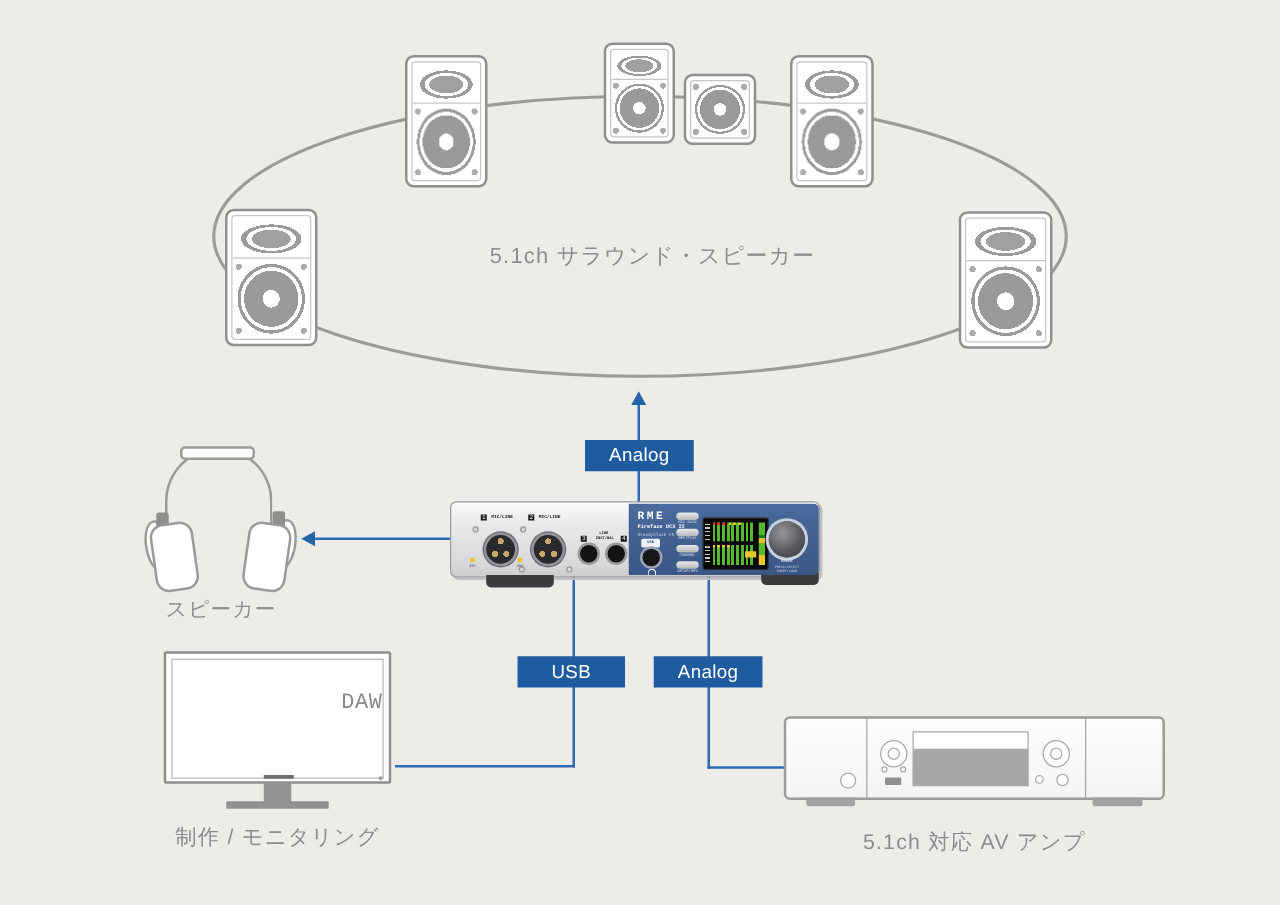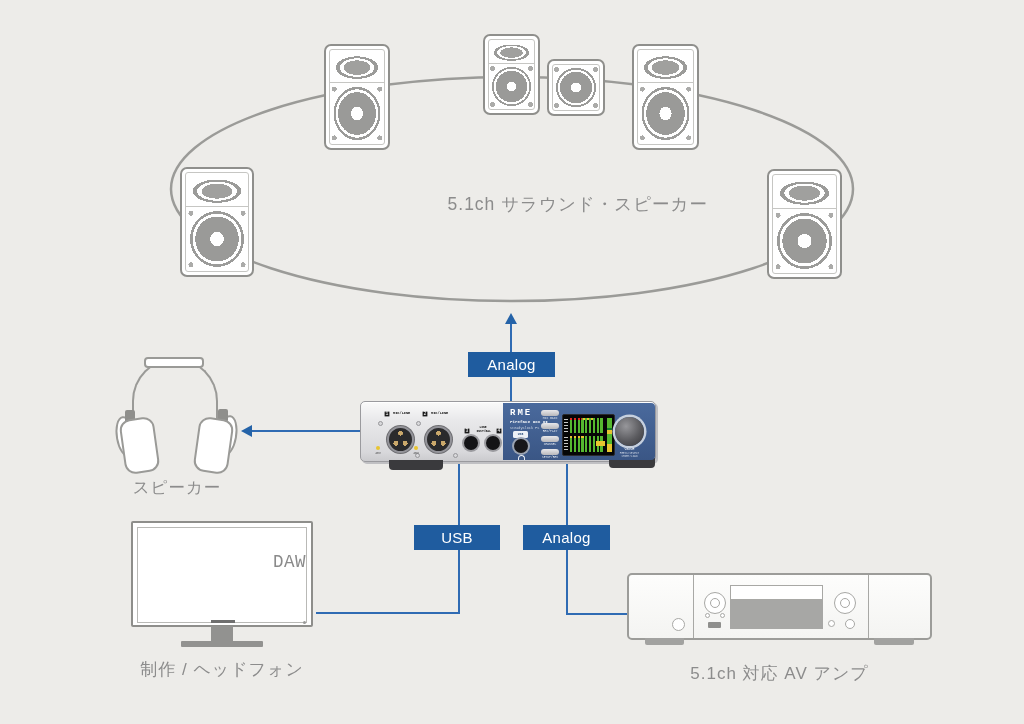--- a/index.html
+++ b/index.html
@@ -159,21 +159,21 @@
         <div class="wf"></div>
       </div>
   </div>
   <div class="spk" id="spk-side-right">
     <div class="spk-in">
         <div class="tw"></div>
         <div class="wf"></div>
       </div>
   </div>
 
-  <div class="cap jp" style="left:308px;top:192px;width:400px;font-size:17.5px;text-align:right;">5.1ch サラウンド・スピーカー</div>
+  <div class="cap jp" style="left:322px;top:192px;width:400px;font-size:17.5px;">5.1ch サラウンド・スピーカー</div>
 
   <div class="wire" style="left:510px;top:322px;width:2px;height:80px;"></div>
   <div class="arr-up" style="left:505px;top:313px;"></div>
   <div class="wire" style="left:252px;top:430px;width:108px;height:2px;"></div>
   <div class="arr-left" style="left:241px;top:425px;"></div>
   <div class="wire" style="left:458px;top:461px;width:2px;height:153px;"></div>
   <div class="wire" style="left:316px;top:612px;width:144px;height:2px;"></div>
   <div class="wire" style="left:566px;top:461px;width:2px;height:154px;"></div>
   <div class="wire" style="left:566px;top:613px;width:62px;height:2px;"></div>
 
@@ -262,21 +262,21 @@
 
   <div class="abs" id="monitor">
     <div id="mon-frame">
       <div class="mon-t" style="top:24px;font-size:17.5px;letter-spacing:.5px;">DAW</div>
     </div>
     <div id="mon-brand"></div>
     <div id="mon-dot"></div>
   </div>
   <div class="abs" id="mon-neck"></div>
   <div class="abs" id="mon-base"></div>
-  <div class="cap jp" style="left:122px;top:658px;width:200px;font-size:17px;">制作 / ヘッドフォン</div>
+  <div class="cap jp" style="left:122px;top:658px;width:200px;font-size:17px;">制作 / モニタリング</div>
 
   <div class="abs" id="amp">
     <div class="amp-div" style="left:64px;"></div>
     <div class="amp-div" style="left:239px;"></div>
     <div class="oring" style="left:43px;top:43px;width:13px;height:13px;"></div>
     <div class="oring" style="left:75px;top:17px;width:22px;height:22px;"></div>
     <div class="oring" style="left:81px;top:23px;width:10px;height:10px;"></div>
     <div class="oring" style="left:205px;top:17px;width:22px;height:22px;"></div>
     <div class="oring" style="left:211px;top:23px;width:10px;height:10px;"></div>
     <div id="amp-disp">

